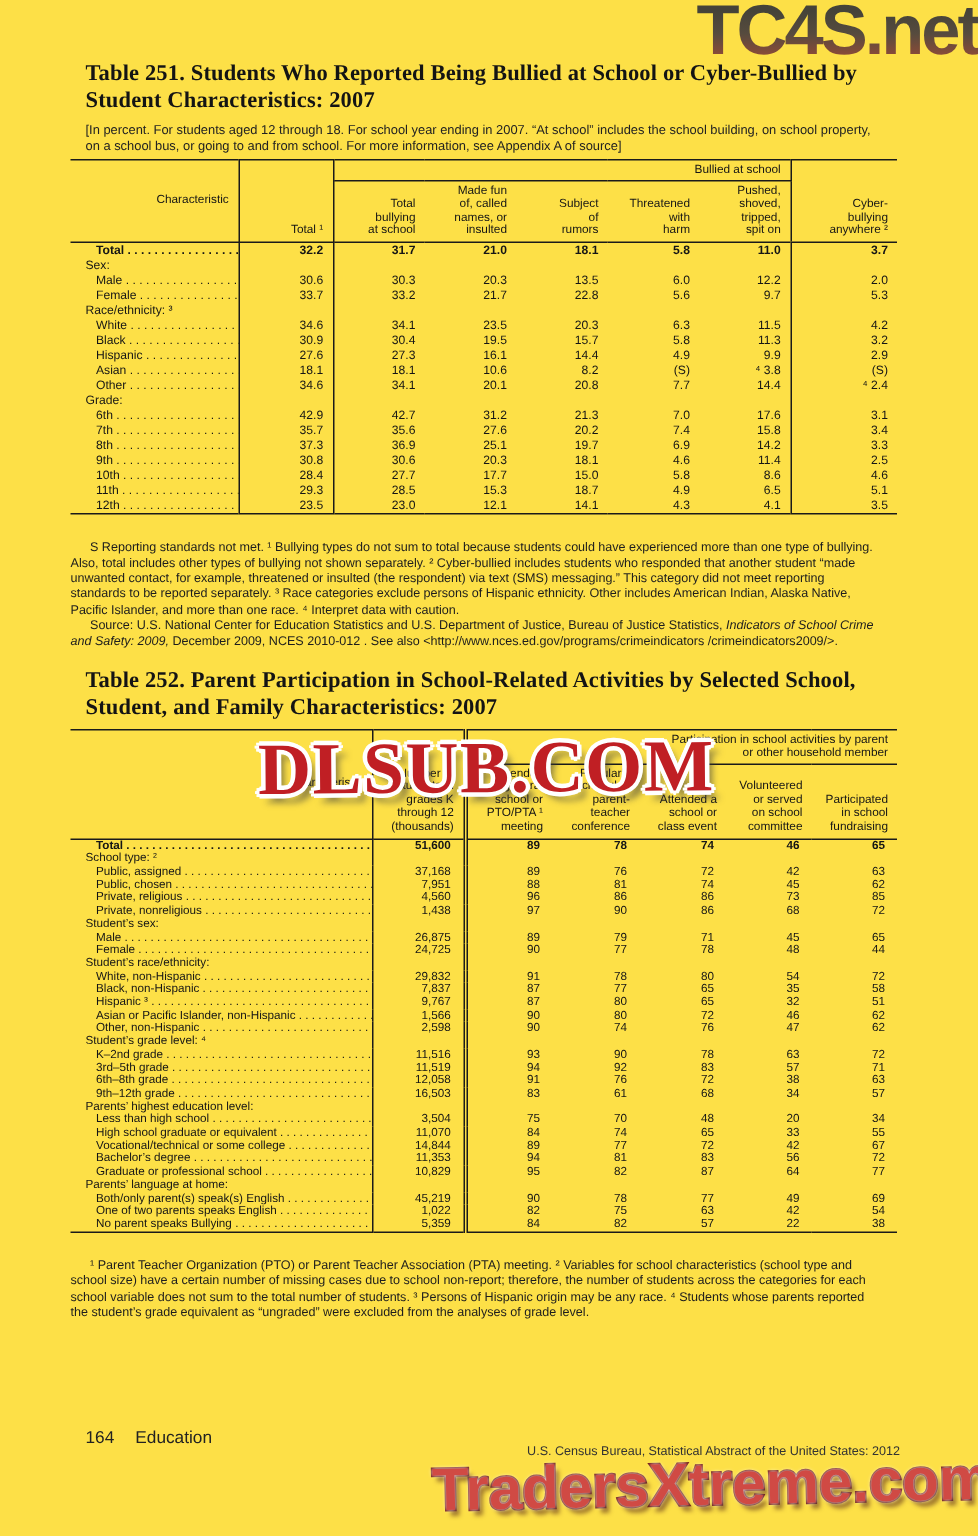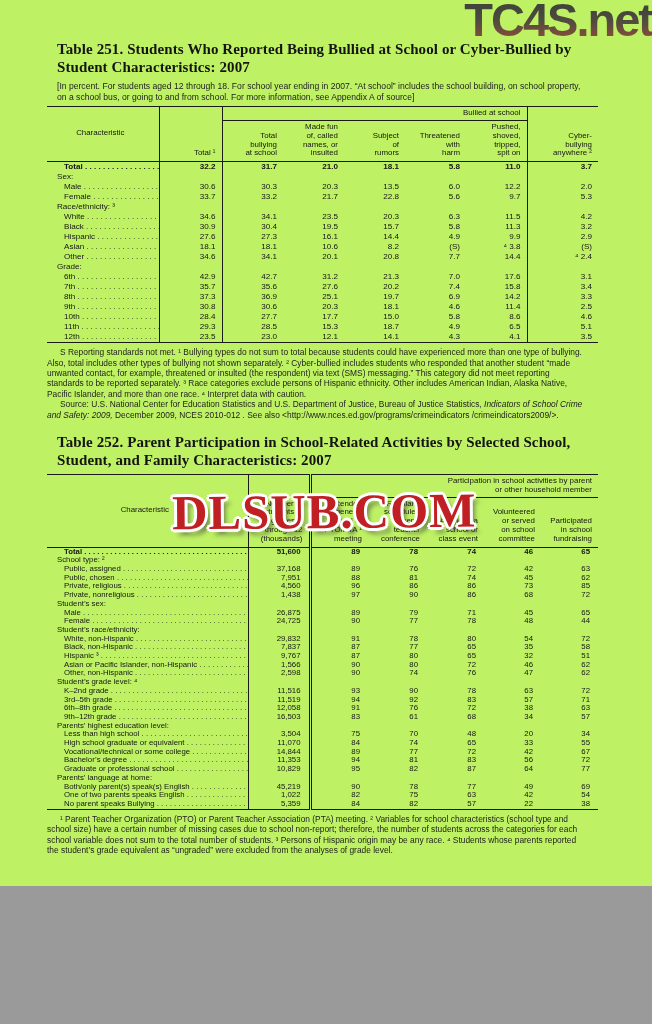--- a/index.html
+++ b/index.html
@@ -1,50 +1,50 @@
 <!DOCTYPE html>
 <html><head>
 <meta charset="utf-8">
 <style>
   * { margin:0; padding:0; box-sizing:border-box; }
   html,body { background:#9a9a9a; }
-  .page { position:relative; width:652px; height:886px; background:#bef264; color:#141414;
+  .page { position:relative; width:652px; height:1024px; background:#fde047; color:#141414;
           font-family:"Liberation Sans", sans-serif; overflow:hidden; }
   .content { padding:40px 54px 0 47px; }
 
   
   .tbl-title { font-family:"Liberation Serif", serif; font-weight:bold; font-size:15px;
                line-height:18px; margin:0 0 5px 10px; width:520px; letter-spacing:.1px; }
   .tbl-note  { font-size:8.6px; line-height:10.6px; margin:0 0 4px 10px; width:525px; color:#222; }
 
   
   table { width:551px; table-layout:fixed; border-collapse:collapse;
           border-top:1.5px solid #1a1a1a; border-bottom:1.5px solid #1a1a1a; }
   th, td { font-weight:normal; color:#151515; }
   thead th { font-size:7.9px; line-height:8.8px; vertical-align:bottom; text-align:right;
              padding:2px 6px 3px 1px; white-space:pre-line; }
-  thead th.h-char { text-align:center; vertical-align:middle; }
+  thead th.h-char { text-align:right; vertical-align:middle; }
   thead th.spanner { vertical-align:middle; border-bottom:1px solid #1a1a1a; padding-bottom:2px; }
   thead tr:last-child th, thead th[rowspan] { border-bottom:1px solid #1a1a1a; }
   .vr-single { border-right:1px solid #1a1a1a; }
   .vr-double { border-right:3px double #1a1a1a; }
 
   tbody td { padding:0; }
   tbody td.val { text-align:right; padding-right:6px; }
   #t251 tbody td { font-size:8.1px; line-height:10px; height:10px; }
   #t252 tbody td { font-size:7.8px; line-height:8.7px; height:8.7px; }
   #t252 tbody td.val { padding-right:8px; }
   td.lbl { border-right:1px solid #1a1a1a; overflow:hidden; white-space:nowrap; padding-left:10px; }
   tr.r-data td.lbl, tr.r-total td.lbl { padding-left:17px; }
   td.lbl .txt::after { content:" .\00a0.\00a0.\00a0.\00a0.\00a0.\00a0.\00a0.\00a0.\00a0.\00a0.\00a0.\00a0.\00a0.\00a0.\00a0.\00a0.\00a0.\00a0.\00a0.\00a0.\00a0.\00a0.\00a0.\00a0.\00a0.\00a0.\00a0.\00a0.\00a0.\00a0.\00a0.\00a0.\00a0.\00a0.\00a0.\00a0.\00a0.\00a0."; }
   td.lbl.nodots .txt::after { content:""; }
   tr.r-total td { font-weight:bold; }
 
   
-  .fn { font-size:8.4px; line-height:10.4px; width:540px; text-indent:13px; color:#1d1d1d; margin-top:4px; }
+  .fn { font-size:8.4px; line-height:10.4px; width:540px; text-indent:13px; color:#1d1d1d; margin-top:16px; }
   .fn.src { margin-top:0; }
   .fn i { font-style:italic; }
   .gap-block { height:13px; }
 
   
   .footer-page { position:absolute; left:57px; top:953px; font-size:11.5px; color:#222; }
   .footer-page .sec { margin-left:14px; }
   .footer-credit { position:absolute; top:962px; right:52px; font-size:8.4px; color:#333; }
 
   

